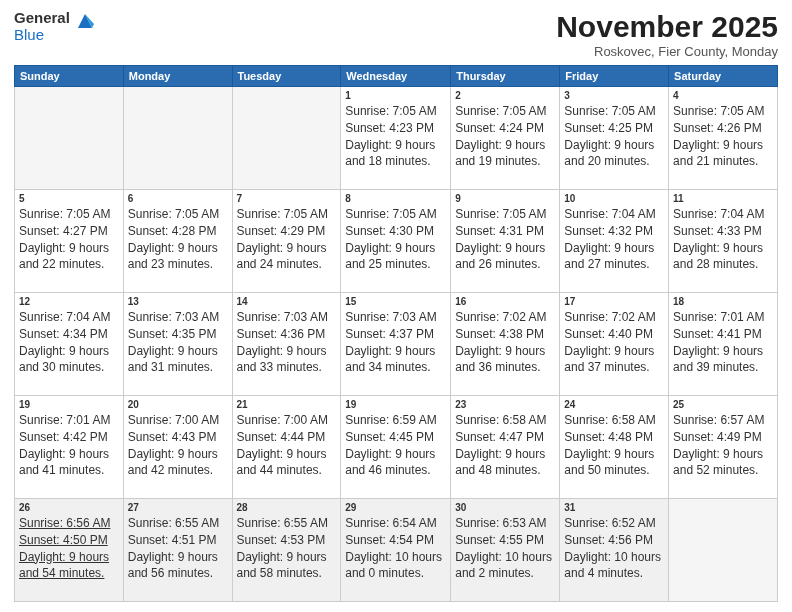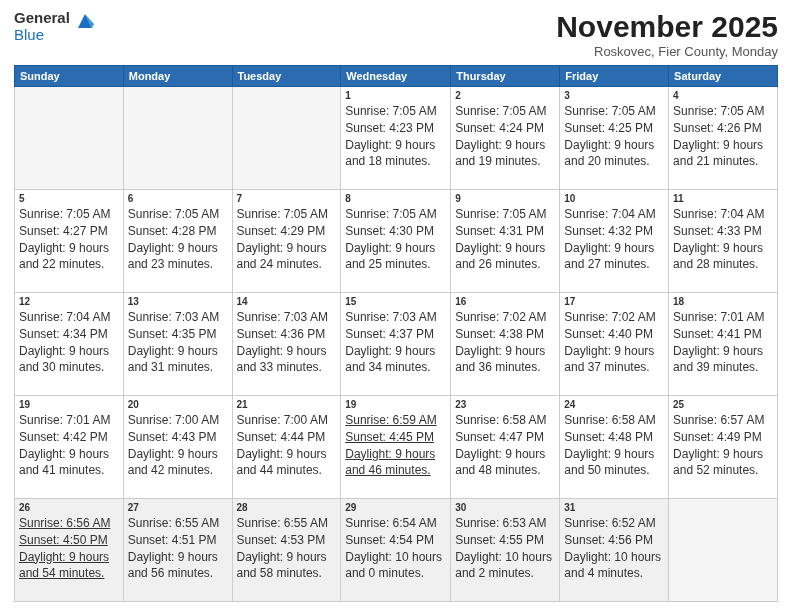--- a/index.html
+++ b/index.html
@@ -290,21 +290,21 @@
           </td>
           <td>
             <div class="day-number">21</div>
             <div class="day-info" style="white-space: pre-line;">Sunrise: 7:00 AM
 Sunset: 4:44 PM
 Daylight: 9 hours
 and 44 minutes.</div>
           </td>
           <td>
             <div class="day-number">19</div>
-            <div class="day-info" style="white-space: pre-line; text-decoration: underline;">Sunrise: 6:59 AM
+            <div class="day-info" style="white-space: pre-line;">Sunrise: 6:59 AM
 Sunset: 4:45 PM
 Daylight: 9 hours
 and 46 minutes.</div>
           </td>
           <td>
             <div class="day-number">23</div>
             <div class="day-info" style="white-space: pre-line;">Sunrise: 6:58 AM
 Sunset: 4:47 PM
 Daylight: 9 hours
 and 48 minutes.</div>

